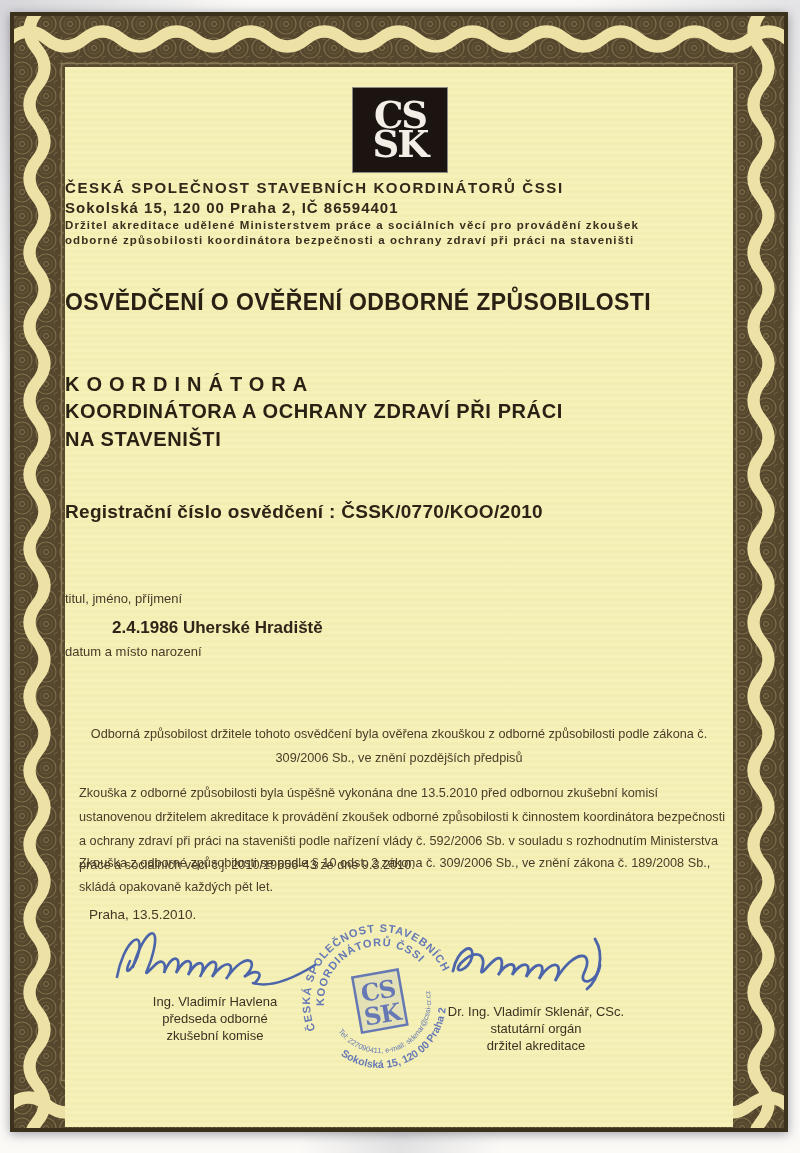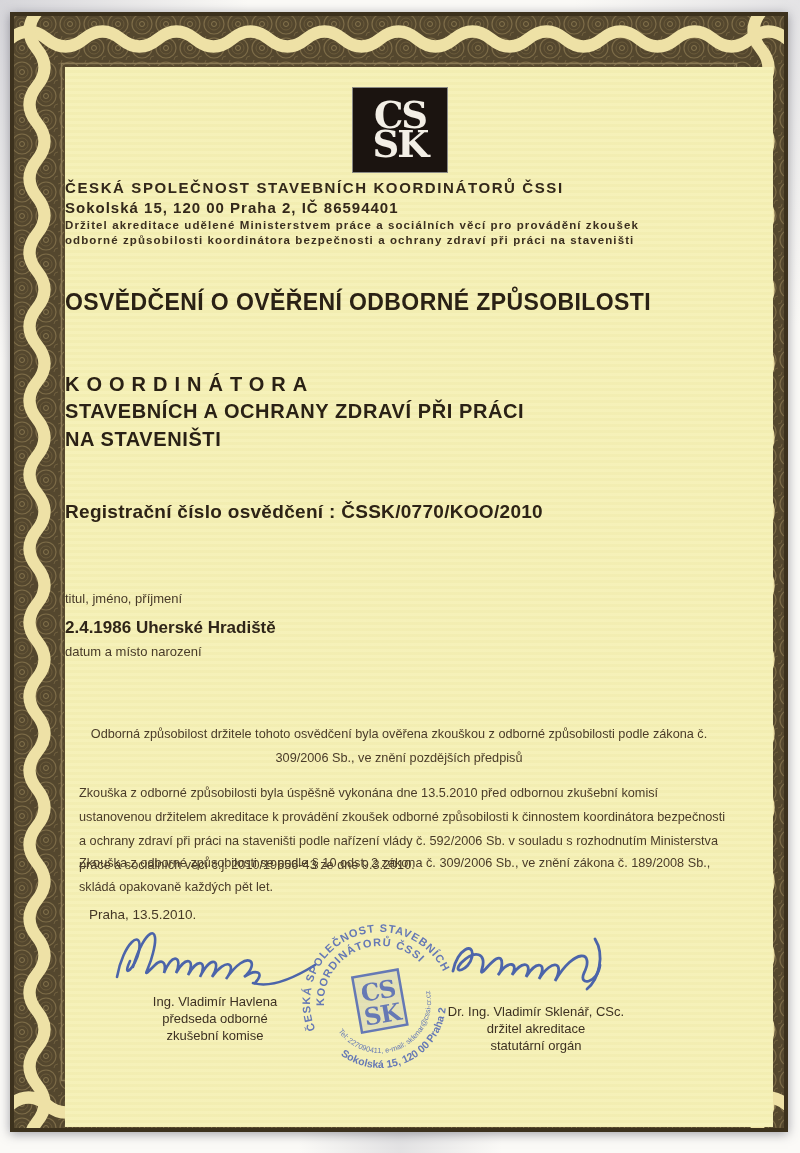--- a/index.html
+++ b/index.html
@@ -17,21 +17,20 @@
     background:#f4efb2;
     box-shadow:0 2px 10px rgba(70,70,85,.5);
   }
   .border-svg{position:absolute;left:0;top:0;}
   .content{
     position:absolute; left:55px; top:55px; width:668px; height:1060px;
     background:
       repeating-linear-gradient(180deg, rgba(255,255,255,.05) 0 3px, rgba(205,195,130,.06) 3px 6px),
       #f5f0b5;
     color:#33291c;
-    padding-left:40px;
   }
   .abs{position:absolute;}
   .ctr{left:0;width:668px;text-align:left;}
   .logo{
     left:287px; top:20px; width:94px; height:84px;
     background:#1b1410; border:1px solid #8a8a84;
     display:flex;flex-direction:column;align-items:center;justify-content:center;
     font-family:"DejaVu Serif", serif; font-weight:bold; color:#f3efe6;
     font-size:37px; line-height:.78; letter-spacing:-2px;
   }
@@ -41,21 +40,21 @@
   .accr1{top:152px;} .accr2{top:167px;}
   .title1{top:222px;font-size:23px;font-weight:bold;letter-spacing:.4px;color:#2a2115;}
   .title2{top:254px;font-size:20px;font-weight:bold;color:#2a2115;}
   .role1{top:306px;font-size:20px;font-weight:bold;letter-spacing:7px;color:#2a2115;}
   .role2{top:333px;font-size:20px;font-weight:bold;letter-spacing:.6px;color:#2a2115;}
   .role3{top:361px;font-size:20px;font-weight:bold;letter-spacing:.6px;color:#2a2115;}
   .reg{top:434px;font-size:19px;font-weight:bold;letter-spacing:.3px;color:#2d2316;}
   .holder-name{top:492px;font-size:25px;font-weight:bold;color:#2a2115;}
   .cap{font-size:13px;color:#473a28;}
   .cap1{top:524px;} 
-  .birth{top:551px;font-size:17px;font-weight:bold;color:#2f2518;}
+  .birth{top:551px;font-size:17px;font-weight:bold;color:#2f2518;margin-left:47px;}
   .cap2{top:577px;}
   .para{font-size:12.7px;line-height:24px;color:#4a3c29;}
   .para1{top:655px;left:24px;width:620px;text-align:center;}
   .para2{top:714px;left:14px;width:648px;text-align:left;}
   .para3{top:784px;left:14px;width:648px;text-align:left;}
   .placedate{top:840px;left:24px;font-size:13.5px;color:#453826;}
   .sig-name{font-size:13px;line-height:17px;text-align:center;color:#3d3122;}
   .sig-left-block{top:926px;left:50px;width:200px;}
   .sig-right-block{top:936px;left:351px;width:240px;}
   .sig-svg{position:absolute;}
@@ -95,21 +94,21 @@
     </div>
 
     <div class="abs ctr org-name">ČESKÁ SPOLEČNOST STAVEBNÍCH KOORDINÁTORŮ ČSSI</div>
     <div class="abs ctr org-addr">Sokolská 15, 120 00 Praha 2, IČ 86594401</div>
     <div class="abs ctr accr accr1">Držitel akreditace udělené Ministerstvem práce a sociálních věcí pro provádění zkoušek</div>
     <div class="abs ctr accr accr2">odborné způsobilosti koordinátora bezpečnosti a ochrany zdraví při práci na staveništi</div>
 
     <div class="abs ctr title1">OSVĚDČENÍ O OVĚŘENÍ ODBORNÉ ZPŮSOBILOSTI</div>
 
     <div class="abs ctr role1">KOORDINÁTORA</div>
-    <div class="abs ctr role2">STAVEBNÍCH A OCHRANY ZDRAVÍ PŘI PRÁCI</div>
+    <div class="abs ctr role2">KOORDINÁTORA A OCHRANY ZDRAVÍ PŘI PRÁCI</div>
     <div class="abs ctr role3">NA STAVENIŠTI</div>
 
     <div class="abs ctr reg">Registrační číslo osvědčení : ČSSK/0770/KOO/2010</div>
 
     <div class="abs ctr cap cap1">titul, jméno, příjmení</div>
     <div class="abs ctr birth">2.4.1986  Uherské Hradiště</div>
     <div class="abs ctr cap cap2">datum a místo narození</div>
 
     <div class="abs para para1">Odborná způsobilost držitele tohoto osvědčení byla ověřena zkouškou z odborné způsobilosti podle zákona č. 309/2006 Sb., ve znění pozdějších předpisů</div>
     <div class="abs para para2">Zkouška z odborné způsobilosti byla úspěšně vykonána dne 13.5.2010 před odbornou zkušební komisí ustanovenou držitelem akreditace k provádění zkoušek odborné způsobilosti k činnostem koordinátora bezpečnosti a ochrany zdraví při práci na staveništi podle nařízení vlády č. 592/2006 Sb. v souladu s rozhodnutím Ministerstva práce a sociálních věcí č.j. 2010/19656-43 ze dne 9.3.2010.</div>
@@ -160,18 +159,18 @@
 
     <svg class="sig-svg" style="left:378px;top:856px;" width="200" height="80">
       <g fill="none" stroke="#3552a8" stroke-width="2.8" stroke-linecap="round" opacity=".88">
         <path d="M10 48 C 14 26, 32 18, 29 34 C 26 48, 8 52, 18 40 C 32 26, 44 30, 39 46 C 36 56, 46 40, 53 36 C 62 31, 59 48, 55 52 C 66 36, 76 40, 69 52 C 80 36, 90 40, 83 54 C 94 36, 105 40, 96 56 C 110 34, 122 40, 112 58 C 132 24, 152 28, 141 50 C 135 64, 155 60, 157 42"></path>
         <path d="M152 16 C 162 32, 156 56, 144 66"></path>
       </g>
     </svg>
 
     <div class="abs sig-name sig-right-block">
       <div>Dr. Ing. Vladimír Sklenář, CSc.</div>
+      <div>statutární orgán</div>
       <div>držitel akreditace</div>
-      <div>statutární orgán</div>
     </div>
 
   </div>
 </div>
 
 </body></html>

